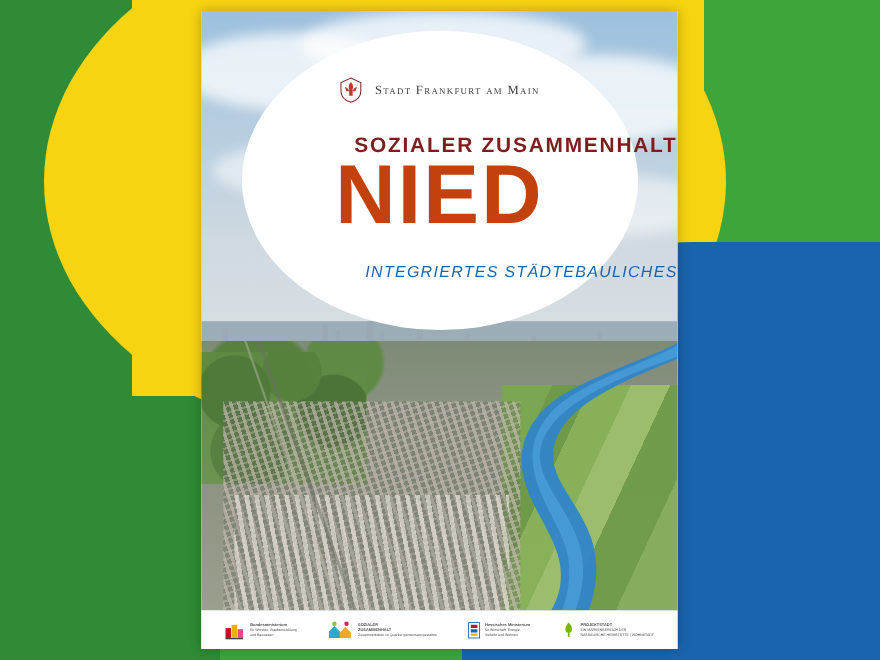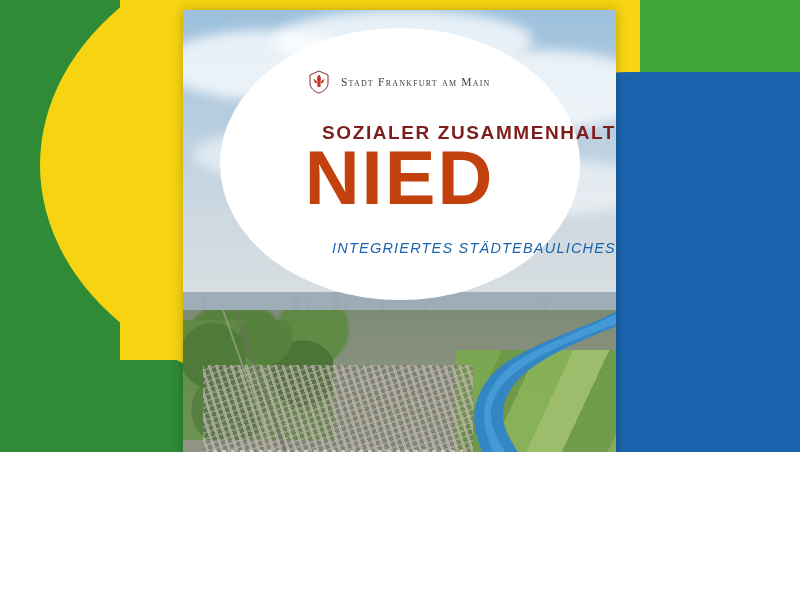--- a/index.html
+++ b/index.html
@@ -7,21 +7,21 @@
     padding: 0;
     width: 800px;
     height: 600px;
     overflow: hidden;
     font-family: "Liberation Sans", sans-serif;
   }
 
   #stage {
     position: relative;
     width: 800px;
-    height: 452px;
+    height: 600px;
     background: #2f7d36;
     overflow: hidden;
   }
 
   
   .bg-green {
     position: absolute;
     inset: 0;
     background: #3ea53b;
   }

